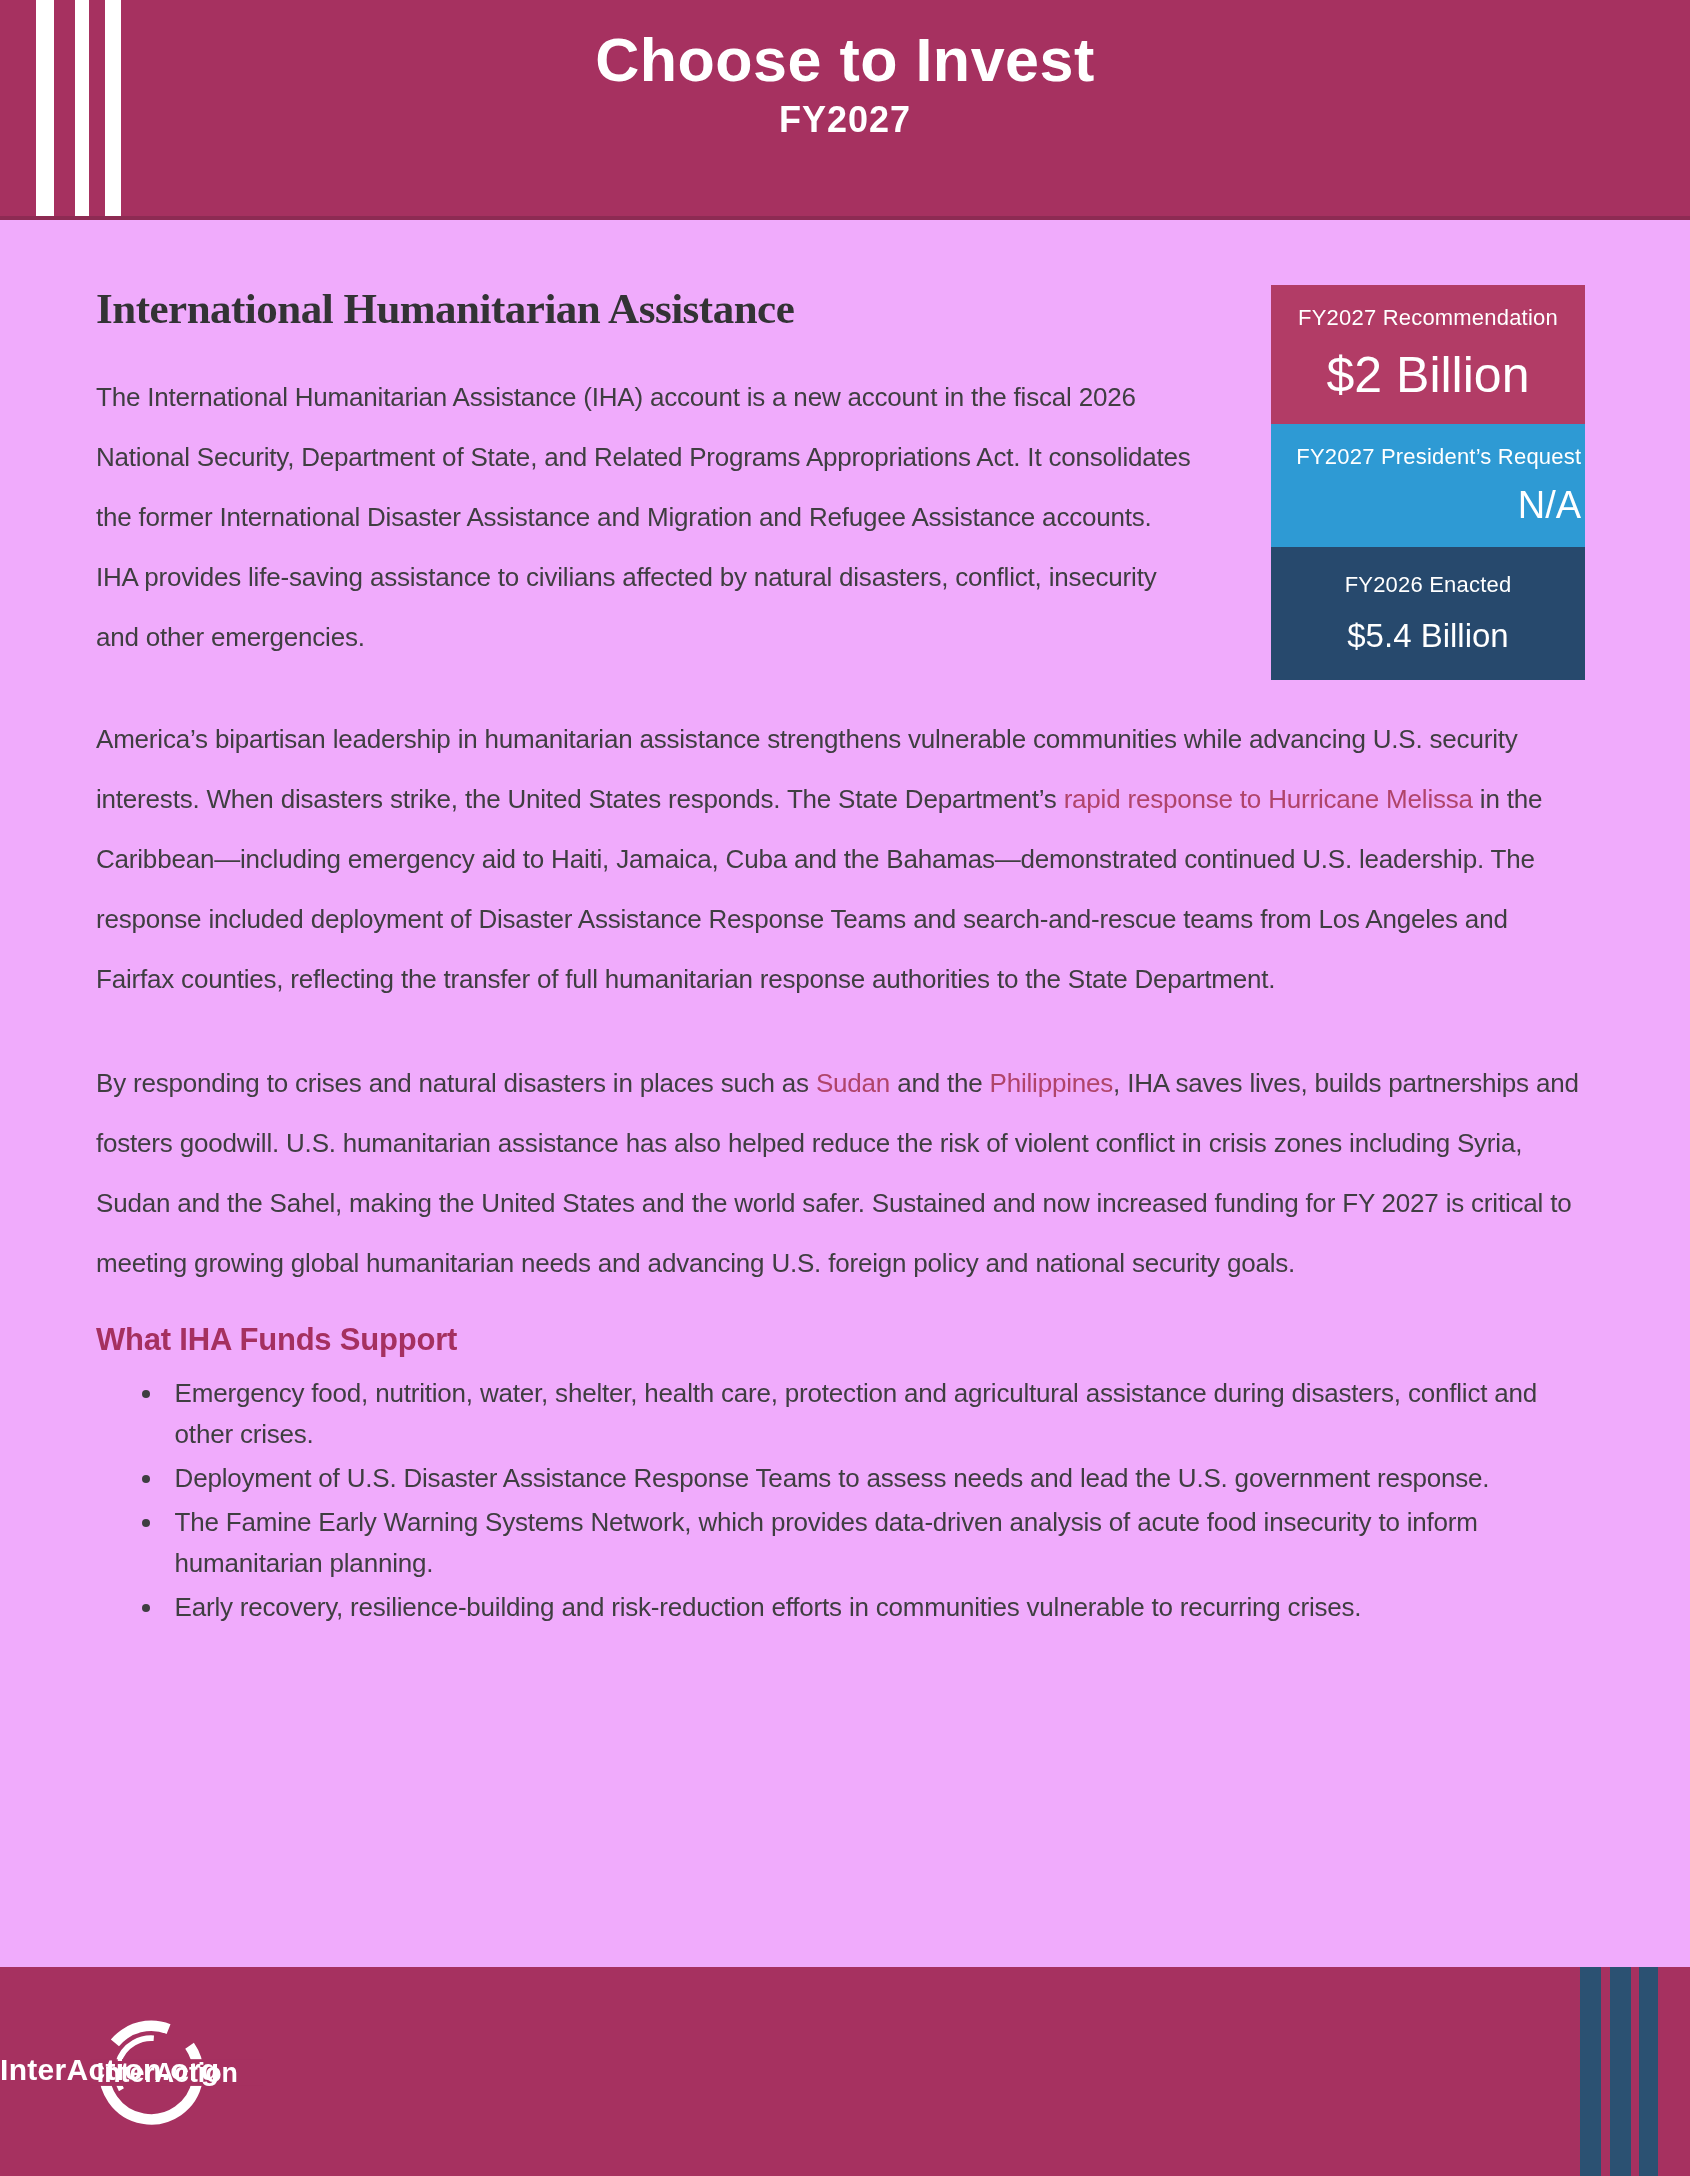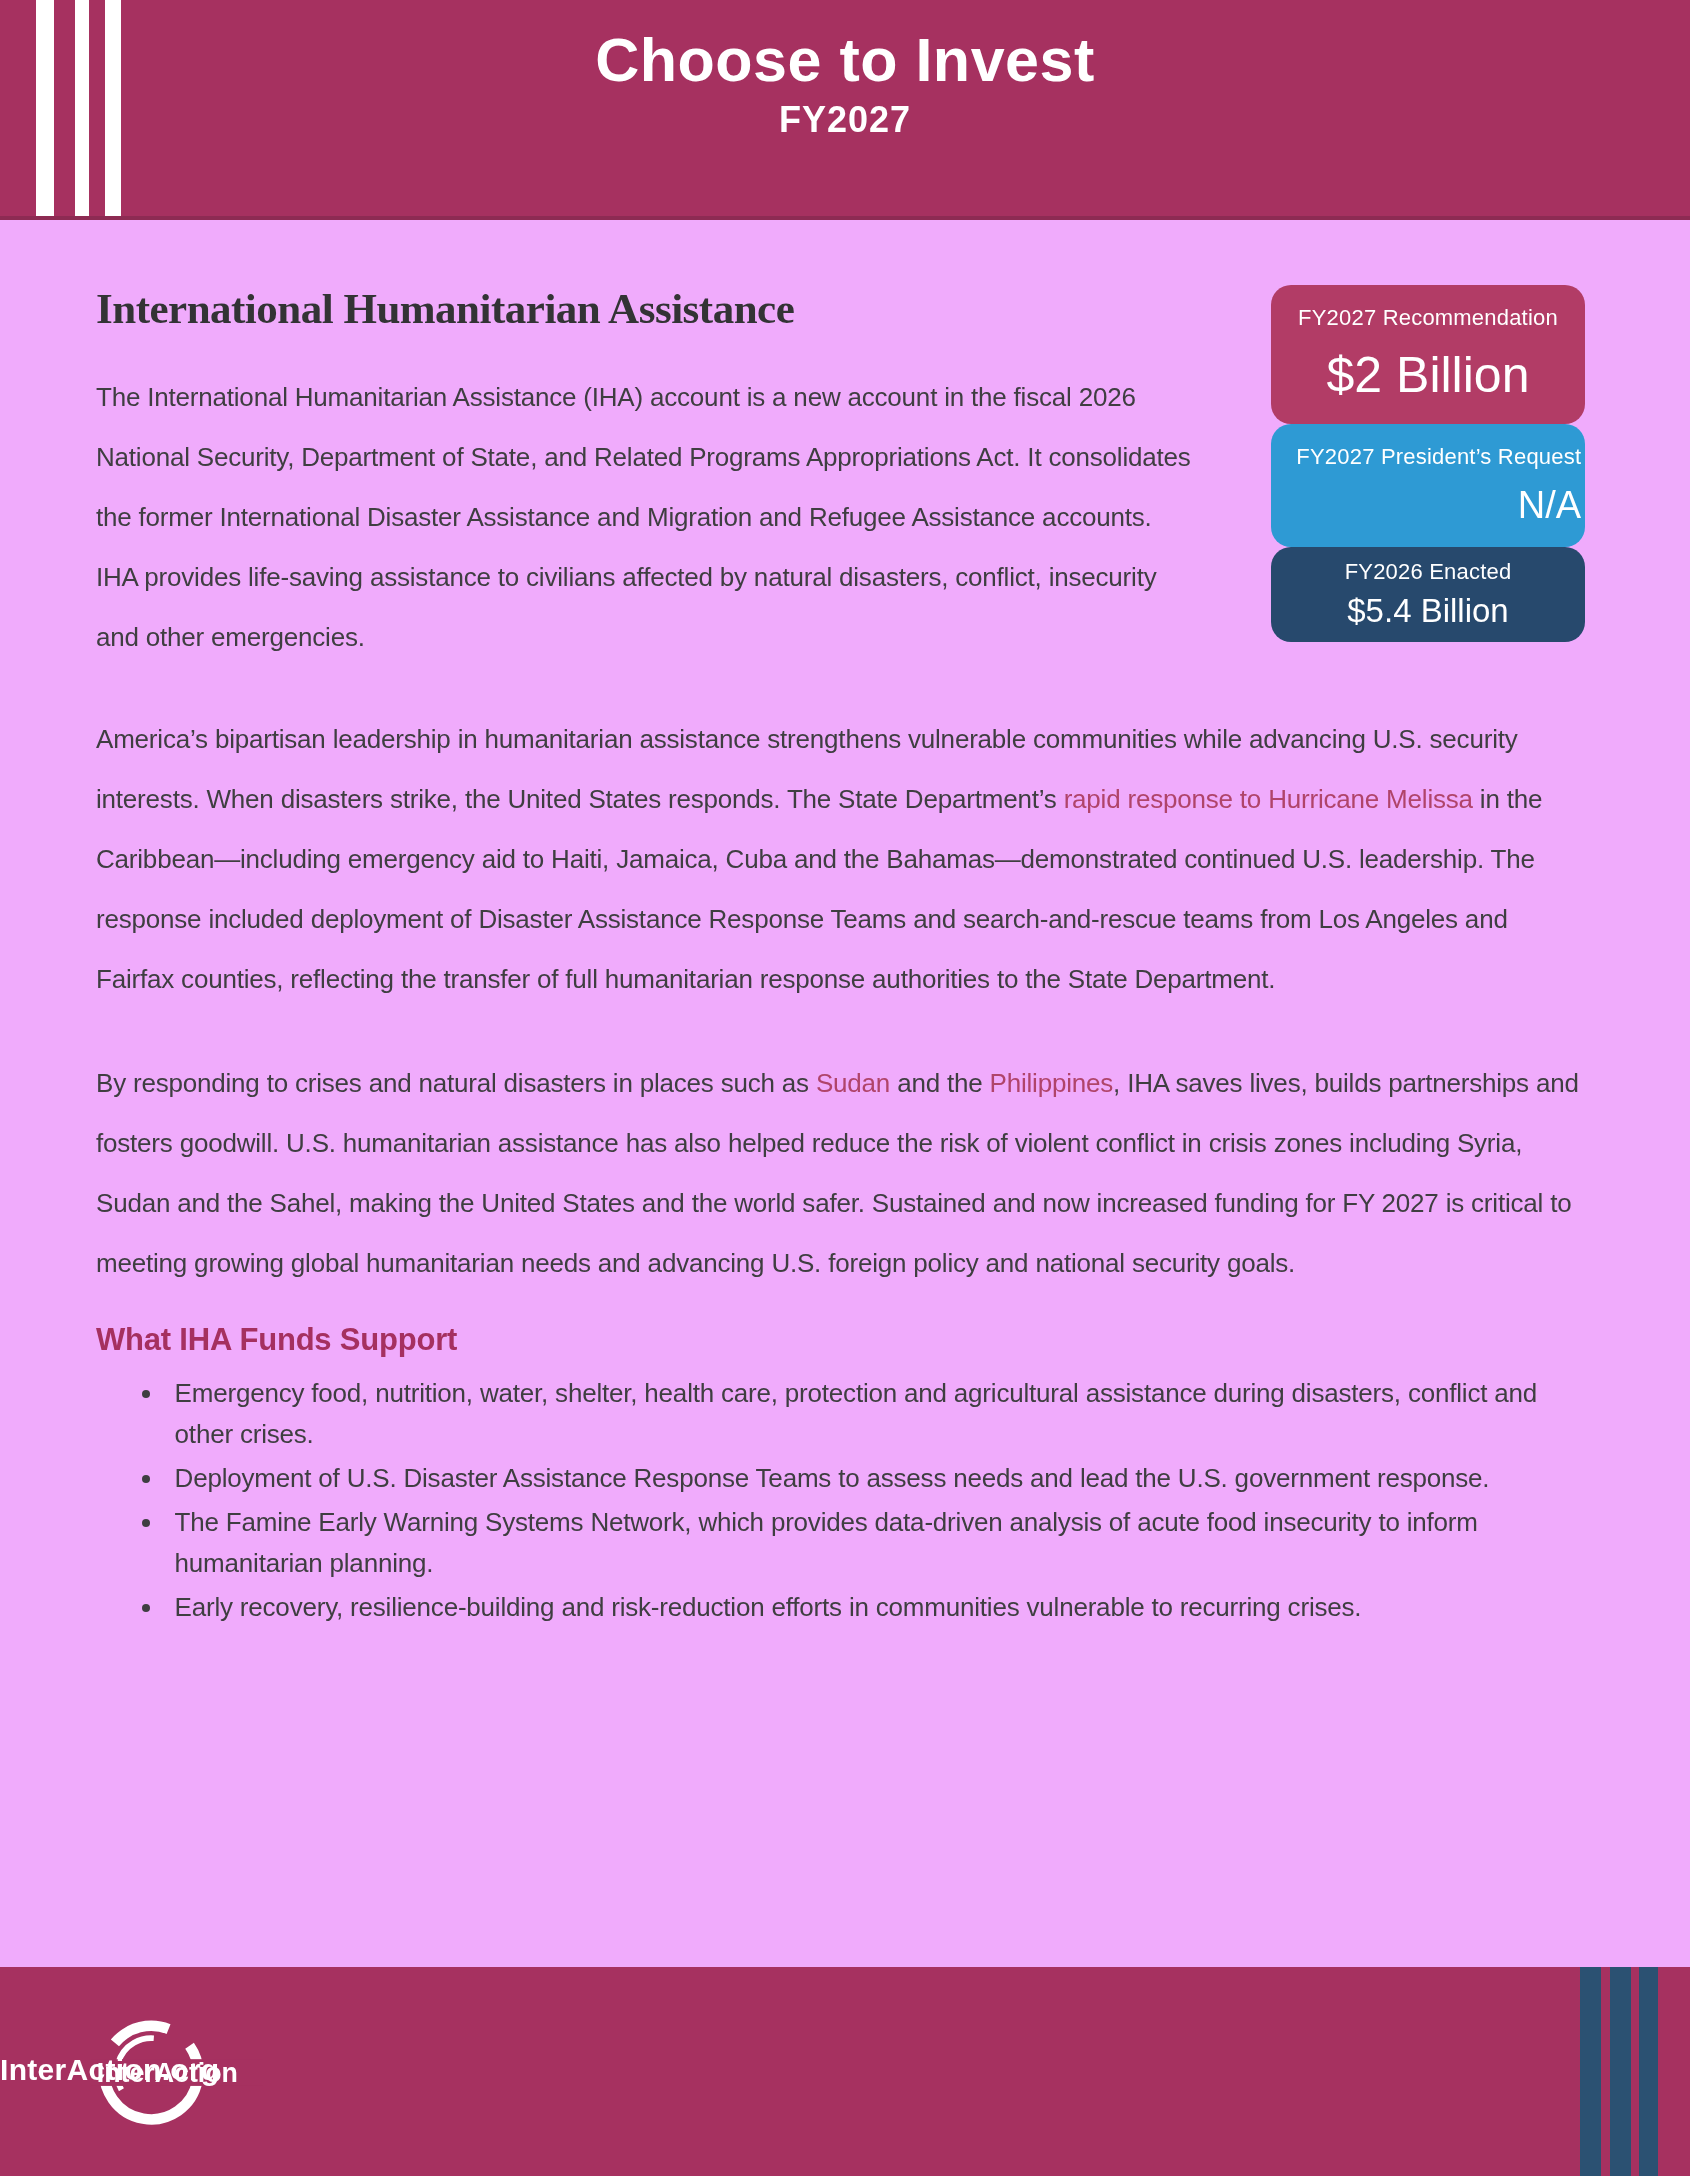--- a/index.html
+++ b/index.html
@@ -99,25 +99,24 @@
     width: 314px;
     text-align: center;
     color: #ffffff;
   }
   .stat-section {
     display: flex;
     flex-direction: column;
     justify-content: space-evenly;
     align-items: center;
     padding: 5.7px 3.8px;
-    border-radius: 20px;
   }
   .stat-maroon { background: #b23c66; height: 139px; }
   .stat-blue   { background: #2e9ad4; height: 123px; align-items: flex-end; }
-  .stat-navy   { background: #27496d; height: 95px; }
+  .stat-navy   { background: #27496d; height: 133px; }
   .stat-label  { font-size: 22px; font-weight: 400; letter-spacing: 0.2px; }
   .stat-value-lg { font-size: 50px; font-weight: 400; }
   .stat-value-md { font-size: 38px; font-weight: 400; }
   .stat-value-sm { font-size: 33px; font-weight: 400; }
 
   
   .footer {
     position: absolute;
     left: 0; right: 0; bottom: 0;
     height: 210px;

